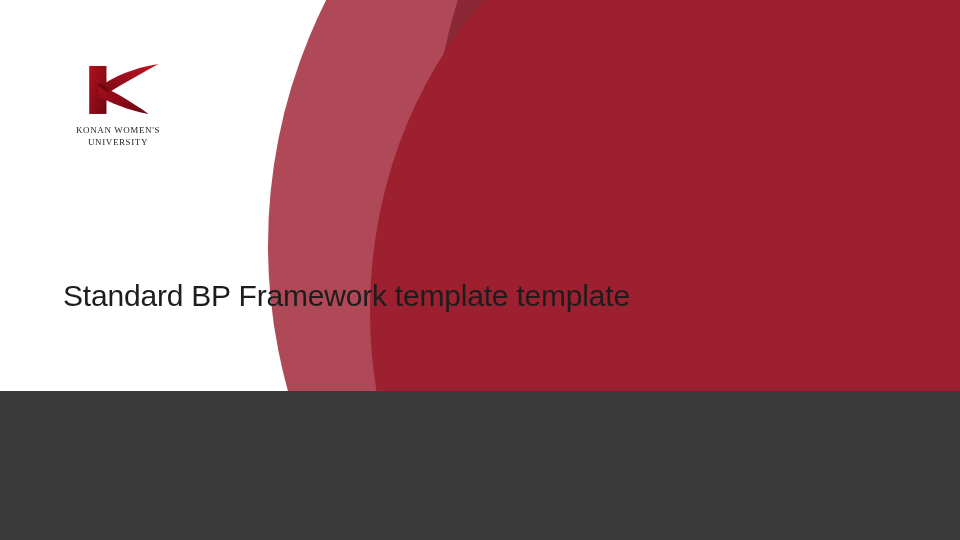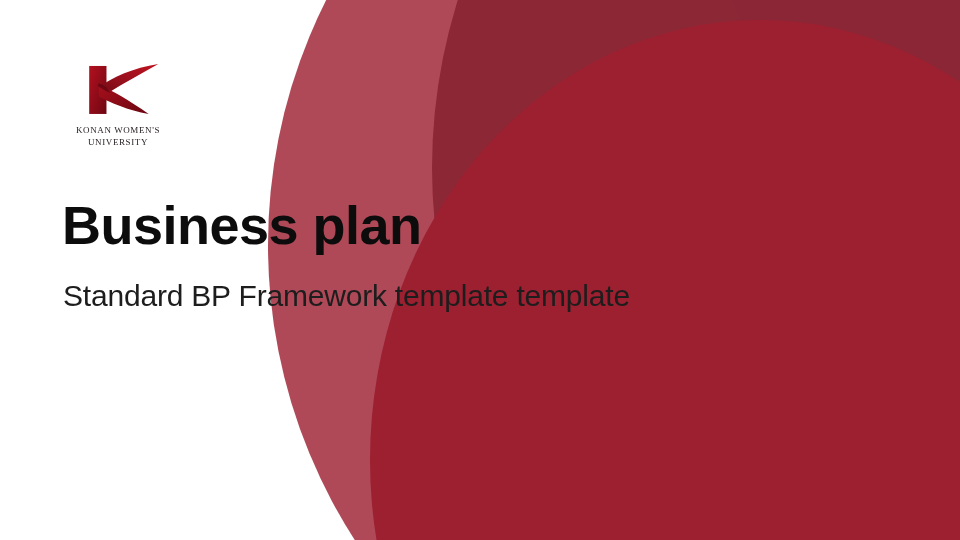--- a/index.html
+++ b/index.html
@@ -3,21 +3,21 @@
 <meta charset="utf-8">
 <style>
   html, body {
     margin: 0;
     padding: 0;
     background: #3a3a3a;
   }
   #slide {
     position: relative;
     width: 960px;
-    height: 540px;
+    height: 391px;
     overflow: hidden;
     background: #ffffff;
     font-family: "Liberation Sans", sans-serif;
     -webkit-font-smoothing: antialiased;
   }
 
   
   .photo {
     position: absolute;
     inset: 0;
@@ -417,18 +417,17 @@
       <path d="M30,30 C44,20 66,10 92,6 C74,16 56,26 40,36 Z" fill="url(#kg2)"></path>
 
       <path d="M30,28 C42,32 62,44 82,58 C60,54 42,46 30,40 Z" fill="url(#kg3)"></path>
 
       <path d="M30,26 C36,28 40,32 42,36 C36,34 32,31 29,29 Z" fill="#5d0610" opacity=".75"></path>
     </svg>
     <div class="logo-text">KONAN WOMEN'S
 UNIVERSITY</div>
   </div>
 
-  <div class="title">Business plan</div>
   <div class="subtitle">Standard BP Framework template template</div>
 
 
 
 </div>
 
 </body></html>

